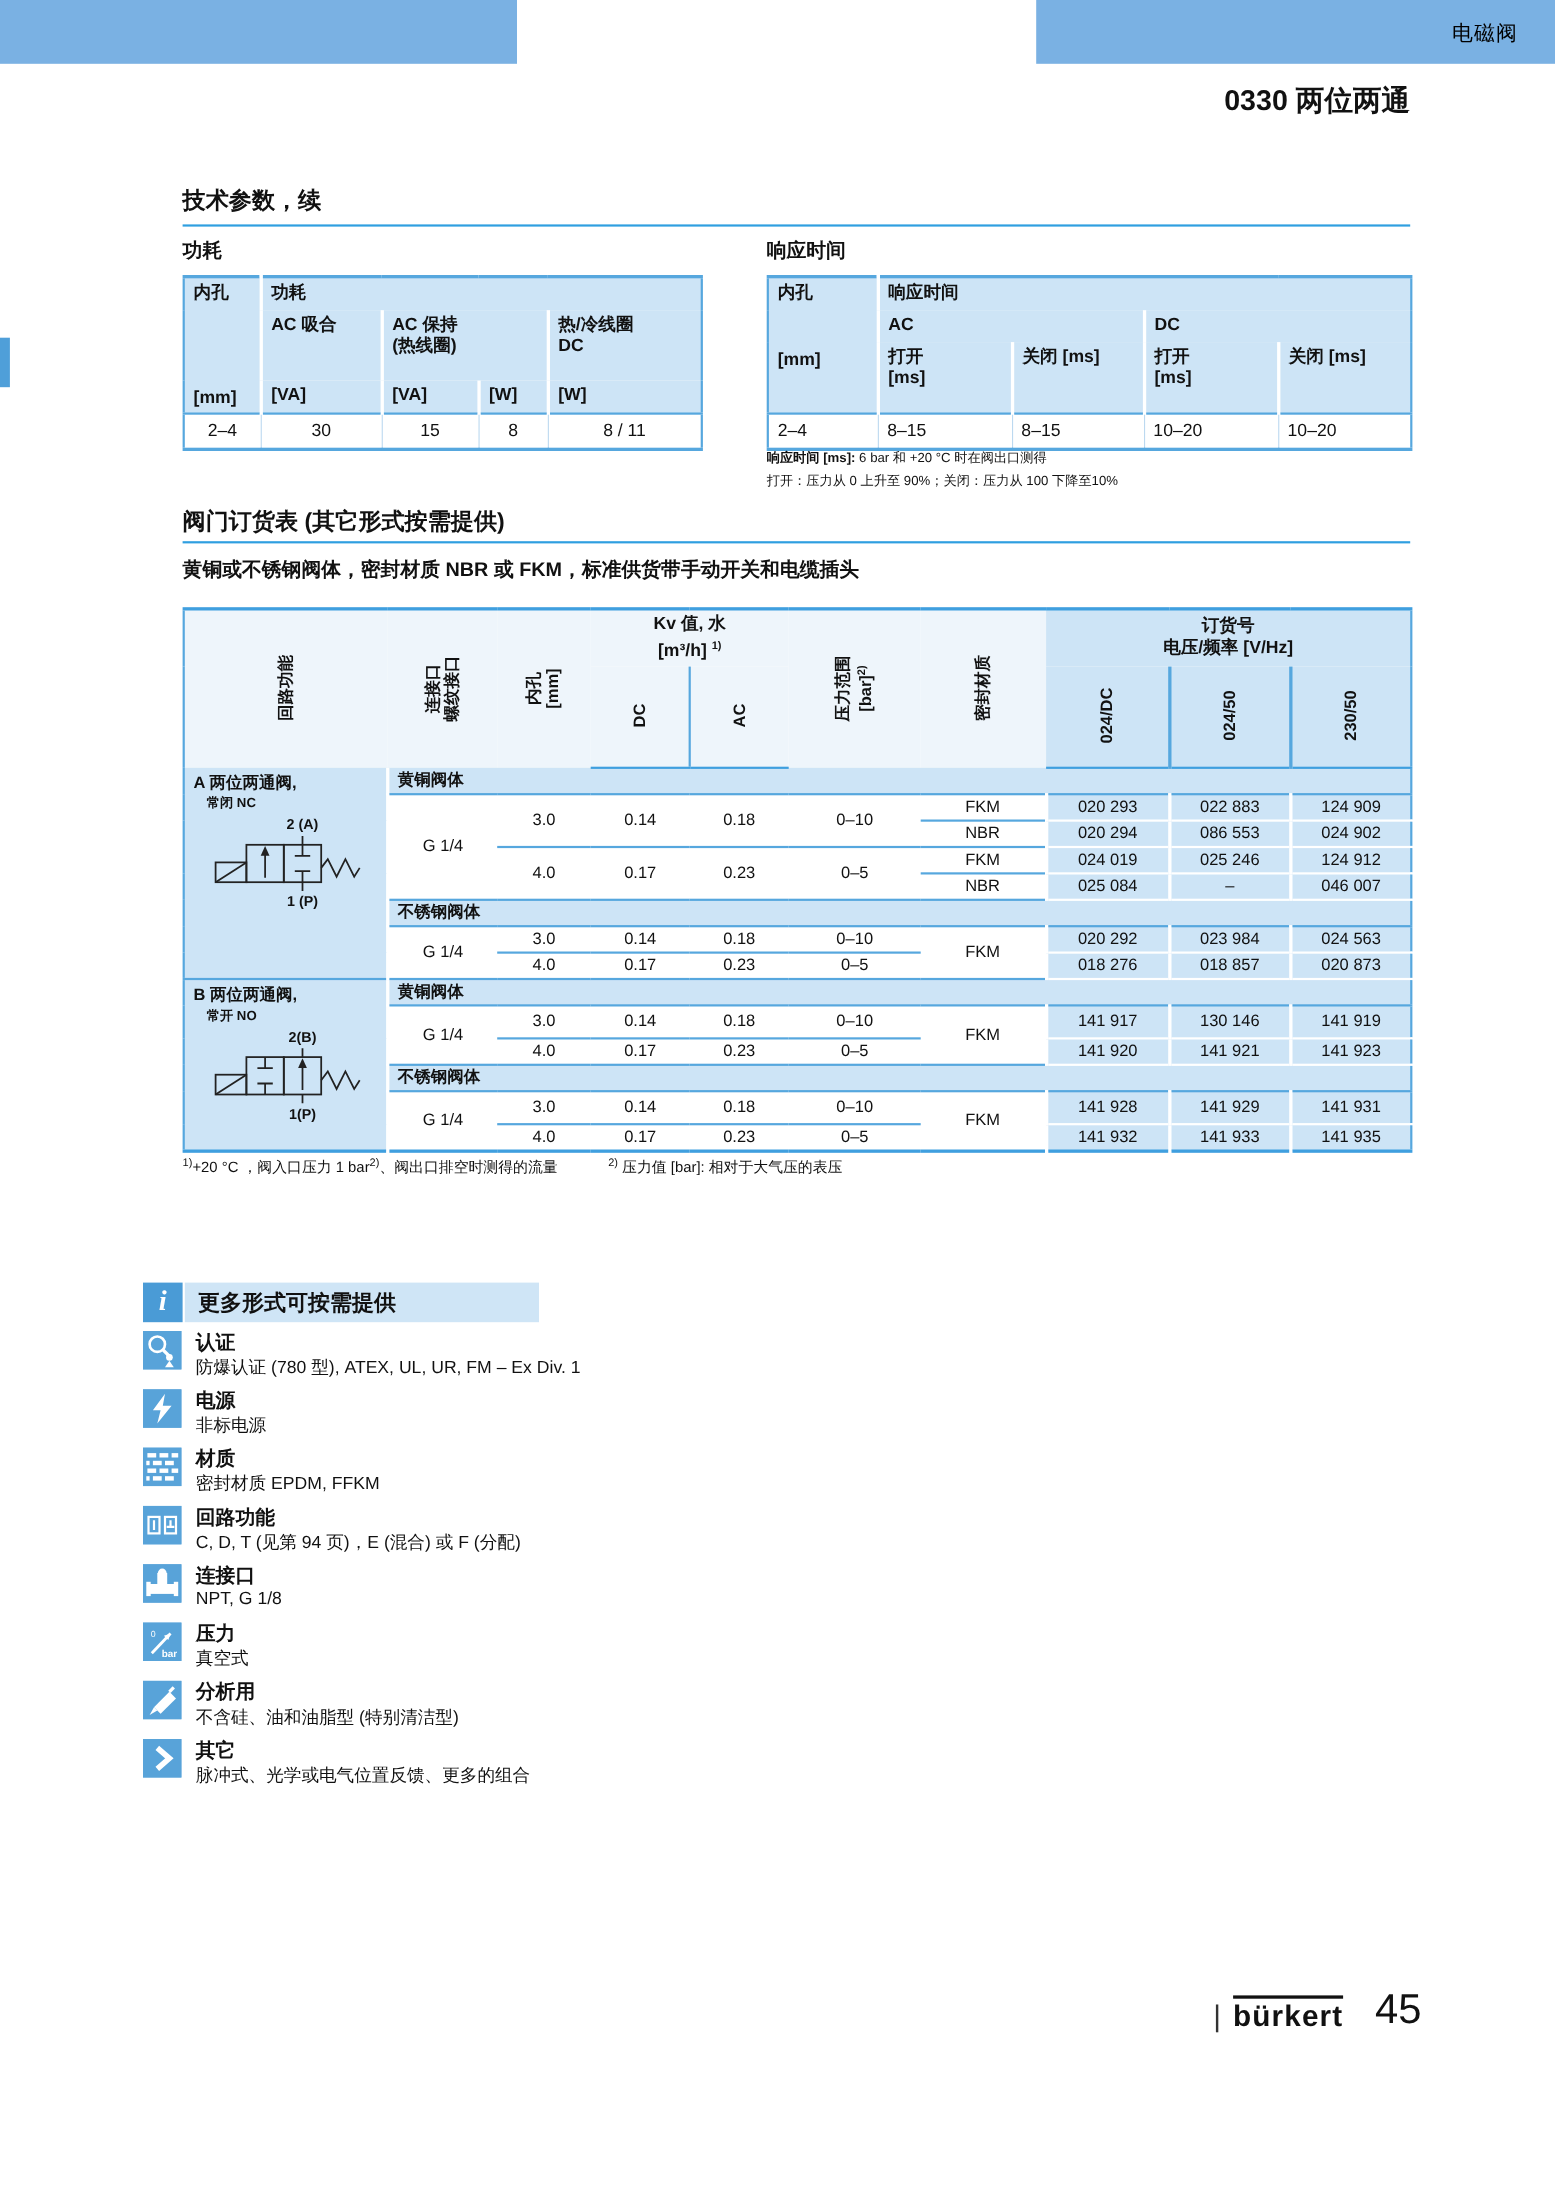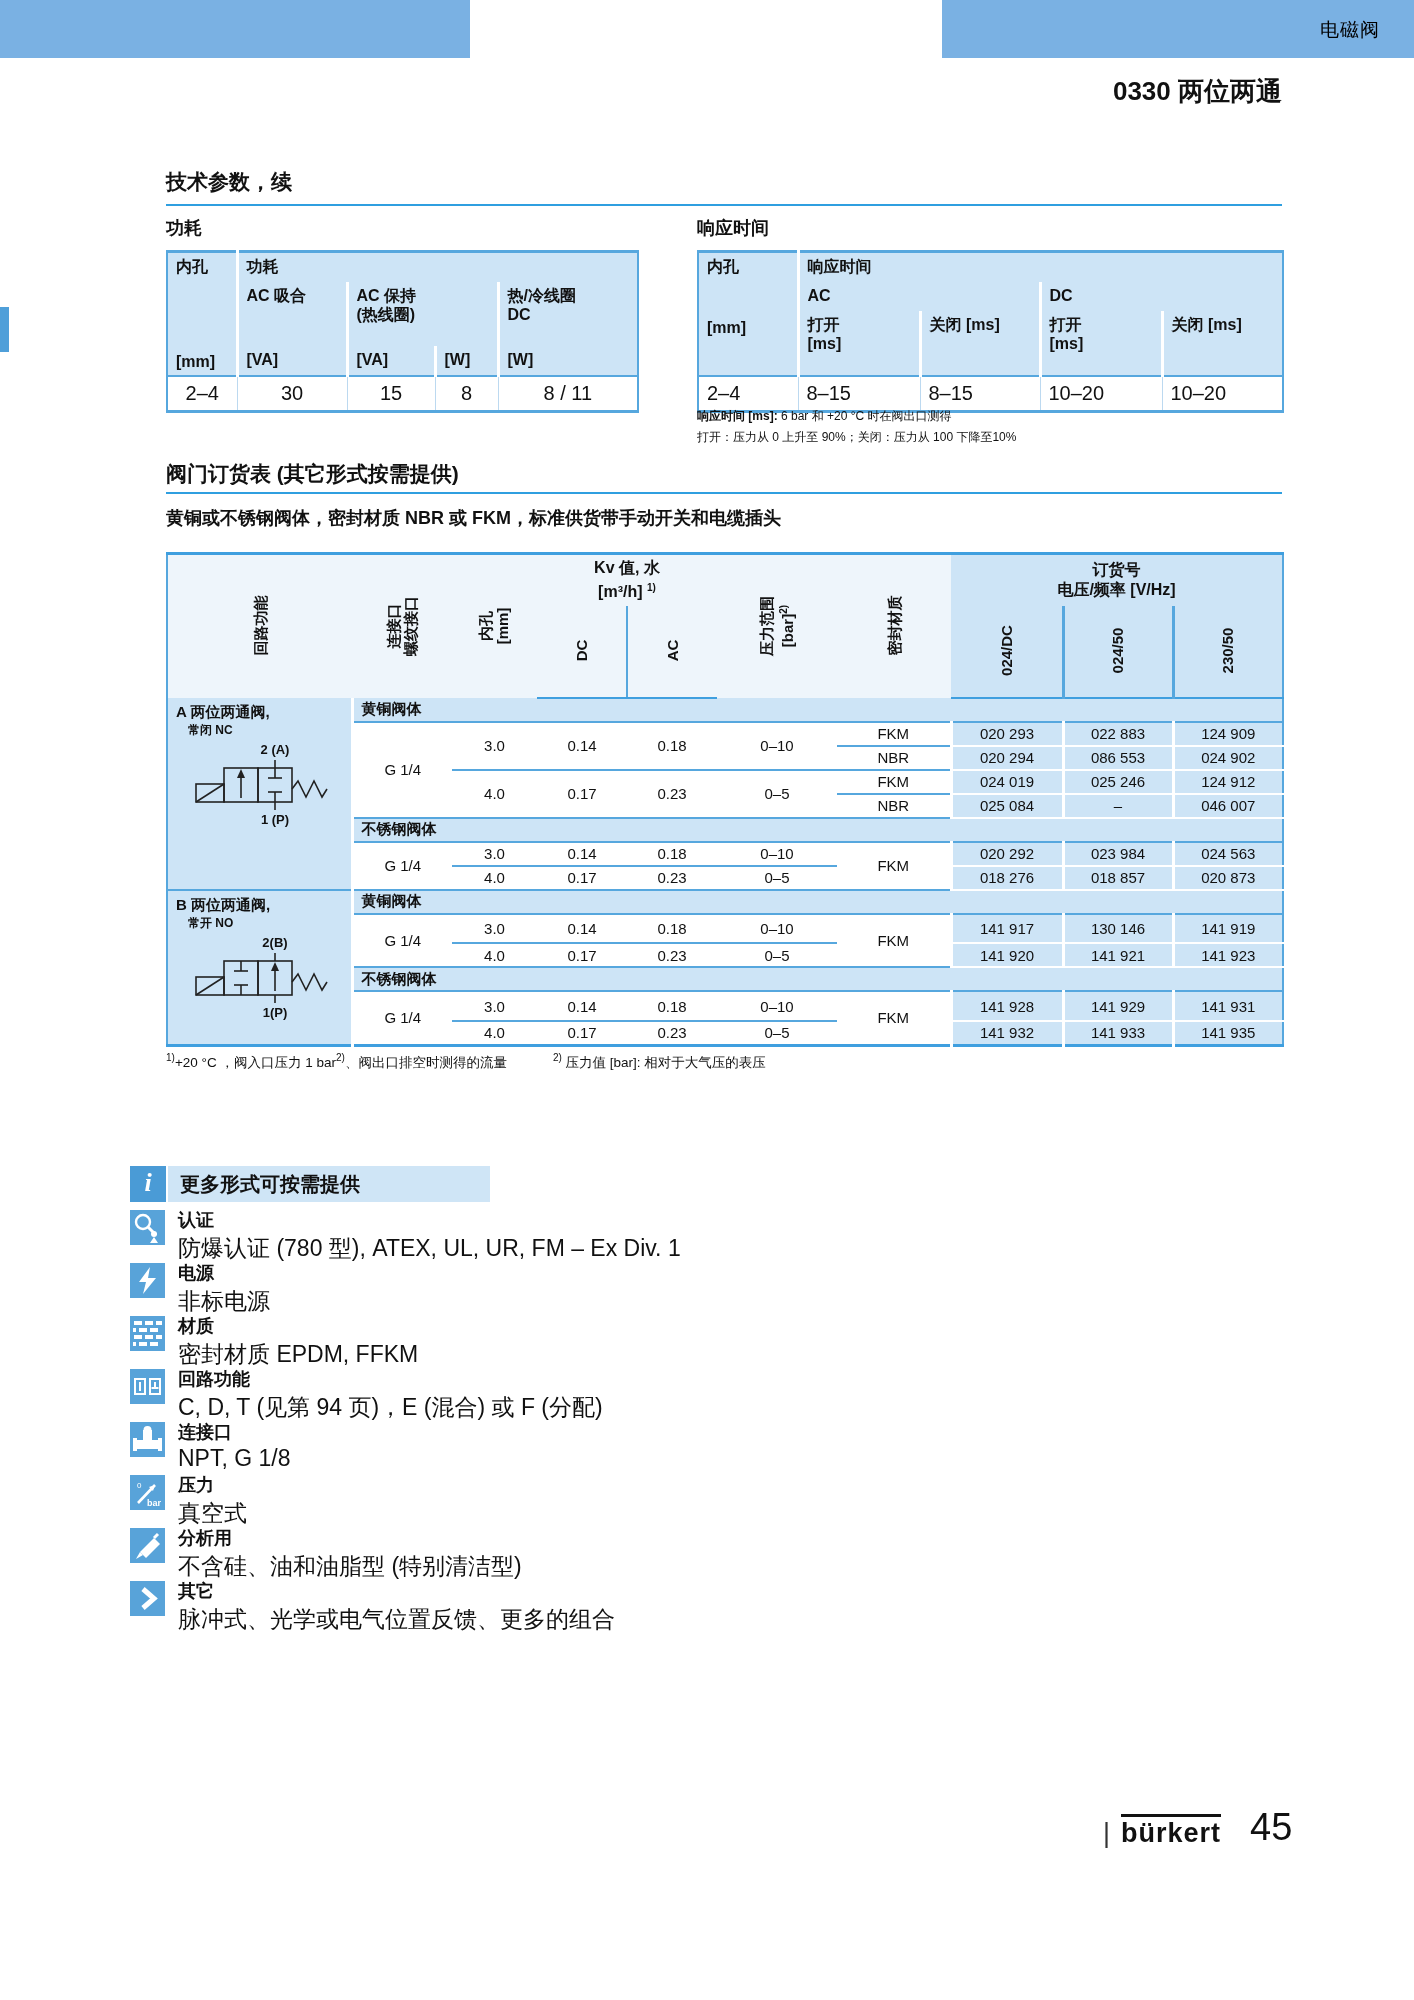--- a/index.html
+++ b/index.html
@@ -18,21 +18,21 @@
   .h2{position:absolute;left:166px;font-size:21px;font-weight:bold}
   .rule{position:absolute;left:166px;width:1116px;height:2px;background:#2f9fe0}
   .h3{position:absolute;font-size:18px;font-weight:bold}
 
   table{border-collapse:collapse;table-layout:fixed}
 
   
   .spec{position:absolute;top:250px;border:2px solid #56a7de;border-top-width:3px;border-bottom-width:3px}
   .spec th{background:#cde4f6;font-size:16px;font-weight:bold;text-align:left;vertical-align:top;
            padding:4px 8px;line-height:19px}
-  .spec td{background:#fff;font-size:20px;padding:5px 8px}
+  .spec td{background:#fff;font-size:16px;padding:5px 8px}
   .spec .sep{border-left:3px solid #fff}
   .spec tr.data td{border-top:2px solid #56a7de}
   .spec tr.data td + td{border-left:1px solid #bcd9f0}
   .bore-head{height:114px;display:flex;flex-direction:column;justify-content:space-between}
   .bore-head-mid{height:114px}
   .bore-head-mid .u{display:block;margin-top:42px}
   .power-r1{height:28px}.power-r2{height:58px}.power-r3{height:28px}
   .resp-r1{height:28px}.resp-r2{height:26px}.resp-r3{height:60px}
   .spec tr.data{height:32px}
   .tc{text-align:center}
@@ -67,21 +67,21 @@
   .fn .gap{display:inline-block;width:46px}
 
   
   .info-head-icon{position:absolute;left:130px;top:1166px;width:36px;height:36px;background:#4a9bd6;
         color:#fff;text-align:center;font:italic bold 26px "Liberation Serif",serif;line-height:34px}
   .info-head-bar{position:absolute;left:168px;top:1166px;width:322px;height:36px;background:#cfe5f6}
   .info-head-bar span{display:block;font-size:20px;font-weight:bold;padding:5px 0 0 12px}
   .info-item{position:absolute;left:130px;width:700px;height:50px}
   .info-item .ic{position:absolute;left:0;top:2px;width:35px;height:35px;background:#58a3d9}
   .info-item .tt{position:absolute;left:48px;top:0;font-size:18px;font-weight:bold}
-  .info-item .dd{position:absolute;left:48px;top:25px;font-size:23px;white-space:nowrap}
+  .info-item .dd{position:absolute;left:48px;top:25px;font-size:16px;white-space:nowrap}
 
   
   .brand{position:absolute;left:1103px;top:1818px;font-size:27px;font-weight:bold;letter-spacing:1px}
   .brand .pipe{font-weight:normal;color:#333;margin-right:10px}
   .brand .word{border-top:3px solid #111;padding-top:1px}
   .pageno{position:absolute;left:1250px;top:1806px;font-size:38px}
   svg text{font-family:"Liberation Sans","DejaVu Sans",sans-serif}
 </style>
 </head>
 <body>

